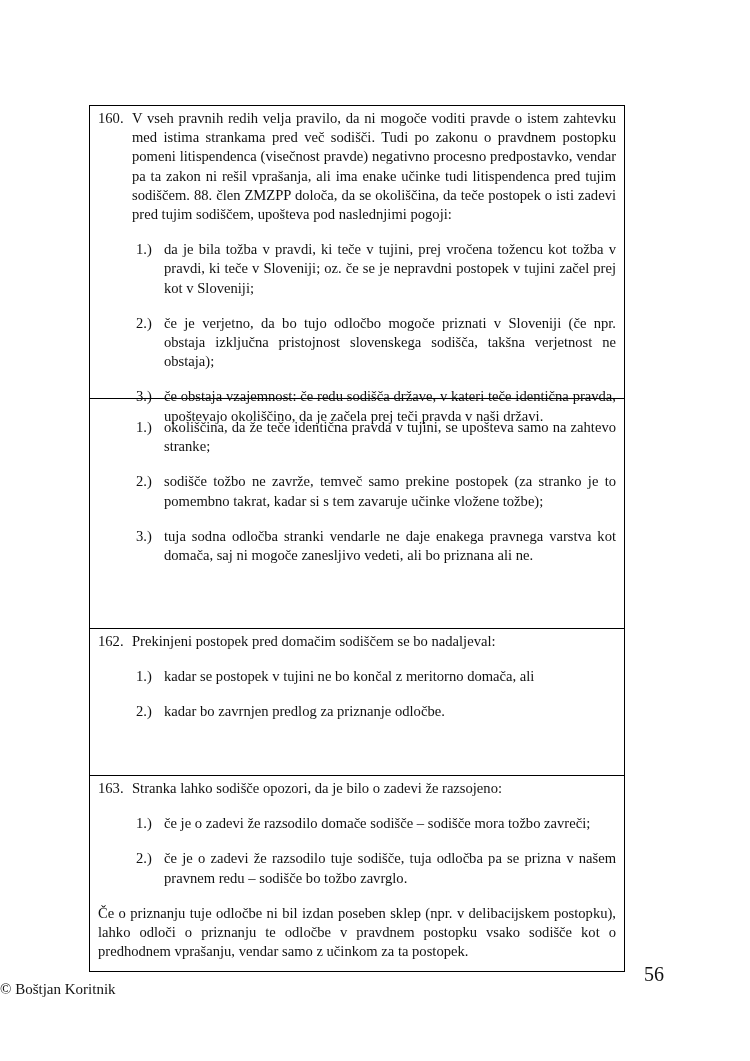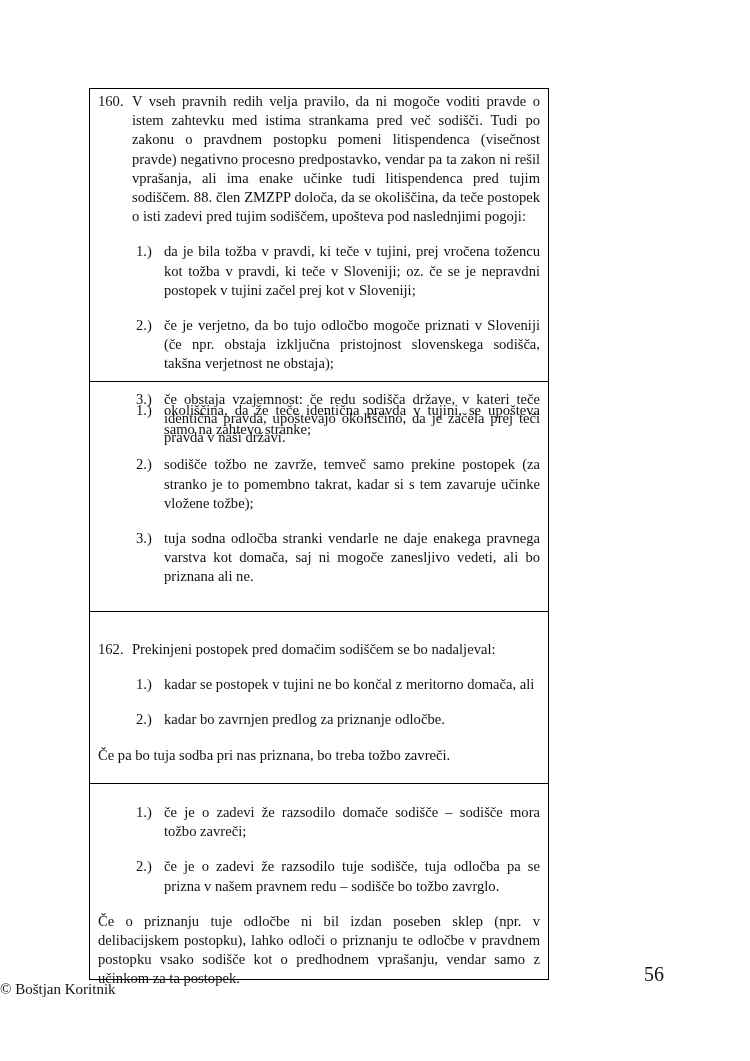--- a/index.html
+++ b/index.html
@@ -1,23 +1,23 @@
 <!DOCTYPE html>
 <html><head>
 <meta charset="utf-8">
 <style>
   html, body { margin: 0; padding: 0; background: #ffffff; }
   body { width: 750px; height: 1061px; position: relative; overflow: hidden;
          font-family: "Liberation Serif", "DejaVu Serif", serif; color: #111; }
-  .tbl { position: absolute; left: 89px; top: 88px; width: 460px; border: 1px solid #000; box-sizing: border-box; }
+  .tbl { position: absolute; left: 89px; top: 105px; width: 536px; border: 1px solid #000; box-sizing: border-box; }
   .cell { border-bottom: 1px solid #000; padding: 3px 8px 10px 8px; box-sizing: border-box; }
   .cell:last-child { border-bottom: none; }
   .c160 { height: 293px; }
   .c161 { height: 230px; }
-  .c162 { height: 147px; margin-top: 25px; }
+  .c162 { height: 147px; }
   .c163 { height: 195px; }
   .para { font-size: 14.6px; line-height: 19.2px; text-align: justify; display: flex; }
   .para .num { width: 34px; flex: 0 0 34px; }
   .para .txt { flex: 1; }
   .item { font-size: 14.6px; line-height: 19.2px; text-align: justify; display: flex; margin-left: 38px; margin-top: 16px; }
   .item .inum { width: 28px; flex: 0 0 28px; }
   .item .itxt { flex: 1; }
   .plain { font-size: 14.6px; line-height: 19.2px; text-align: justify; margin-top: 16px; }
   .pagenum { position: absolute; left: 644px; top: 963px; font-size: 20px; }
   .copyright { position: absolute; left: 0; width: 750px; top: 981px; text-align: left; font-size: 15px; }
@@ -67,24 +67,27 @@
       <span class="txt">Prekinjeni postopek pred domačim sodiščem se bo nadaljeval:</span>
     </div>
     <div class="item">
       <span class="inum">1.)</span>
       <span class="itxt">kadar se postopek v tujini ne bo končal z meritorno domača, ali</span>
     </div>
     <div class="item">
       <span class="inum">2.)</span>
       <span class="itxt">kadar bo zavrnjen predlog za priznanje odločbe.</span>
     </div>
-    <div class="plain">Če pa bo tuja sodba pri nas priznana, bo treba tožbo zavreči.</div>
   </div>
 
   <div class="cell c163">
+    <div class="para">
+      <span class="num">163.</span>
+      <span class="txt">Stranka lahko sodišče opozori, da je bilo o zadevi že razsojeno:</span>
+    </div>
     <div class="item">
       <span class="inum">1.)</span>
       <span class="itxt">če je o zadevi že razsodilo domače sodišče – sodišče mora tožbo zavreči;</span>
     </div>
     <div class="item">
       <span class="inum">2.)</span>
       <span class="itxt">če je o zadevi že razsodilo tuje sodišče, tuja odločba pa se prizna v našem pravnem redu – sodišče bo tožbo zavrglo.</span>
     </div>
     <div class="plain">Če o priznanju tuje odločbe ni bil izdan poseben sklep (npr. v delibacijskem postopku), lahko odloči o priznanju te odločbe v pravdnem postopku vsako sodišče kot o predhodnem vprašanju, vendar samo z učinkom za ta postopek.</div>
   </div>

